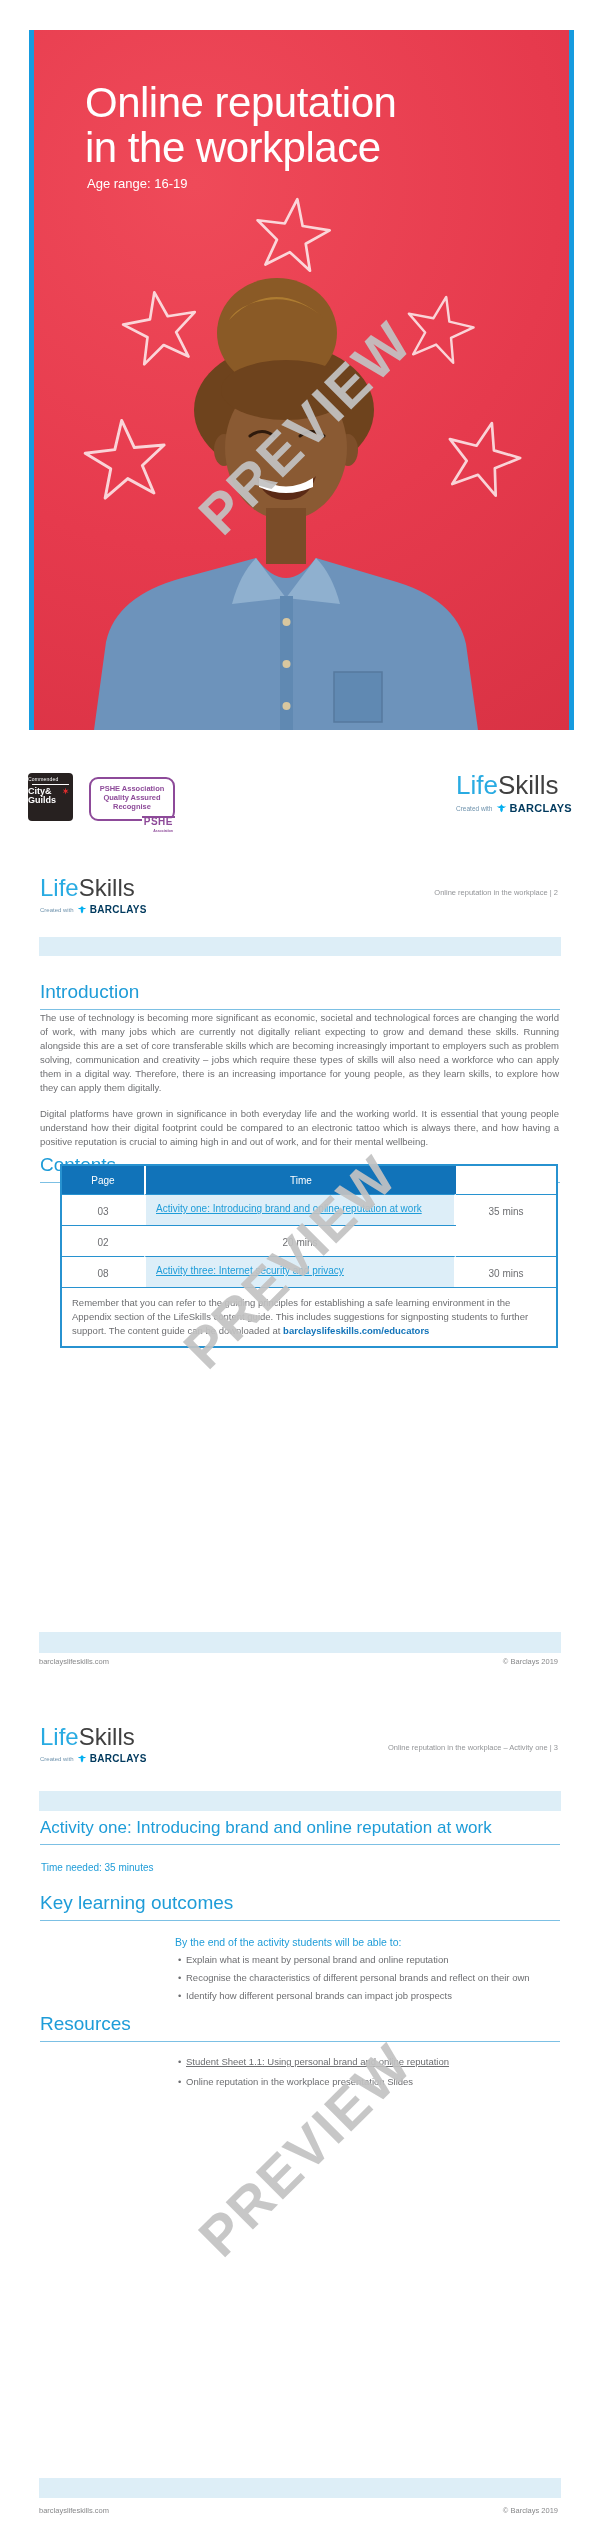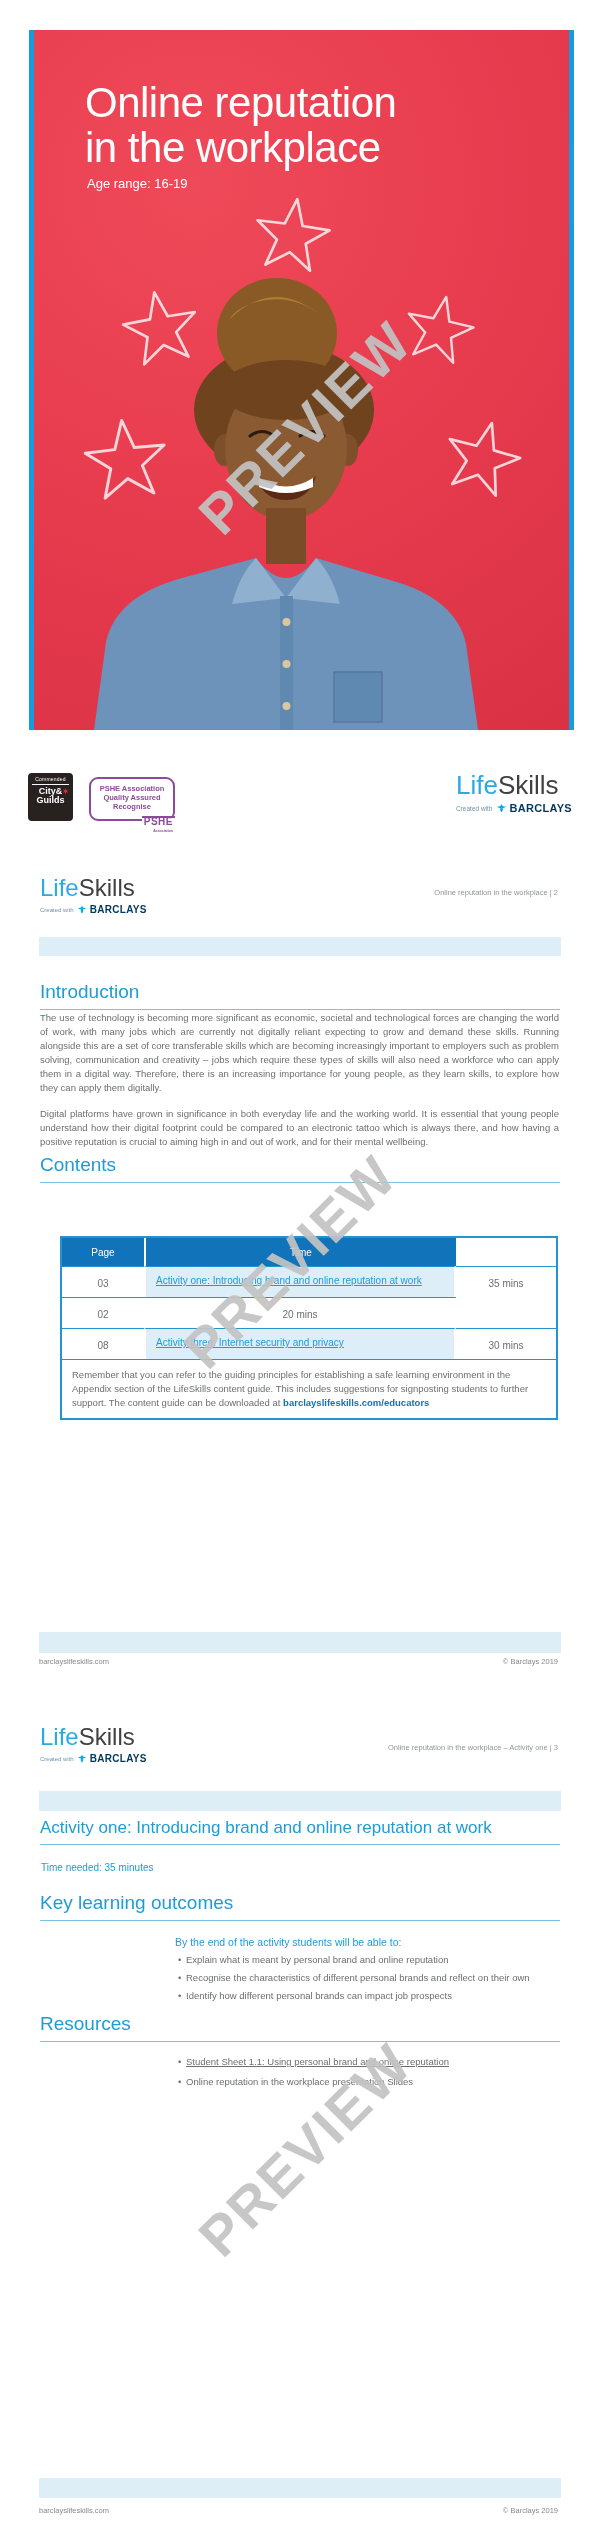--- a/index.html
+++ b/index.html
@@ -28,21 +28,21 @@
   
   .watermark{
     color:#c3c3c3;opacity:0.92;font-size:56px;font-weight:bold;letter-spacing:2px;
     transform:translate(-50%,-50%) rotate(-45deg);white-space:nowrap;z-index:50;
     pointer-events:none;
   }
 
   
   .badge-cg{
     left:28px;top:773px;width:45px;height:48px;background:#272120;border-radius:4px;
-    color:#fff;text-align:center;box-sizing:border-box;padding-top:3px;
+    color:#fff;box-sizing:border-box;padding-top:3px;
   }
   .badge-cg .commended{font-size:5px;letter-spacing:0.2px;}
   .badge-cg .sep{border-top:1px solid #fff;margin:2px 4px;}
   .badge-cg .cgname{font-size:9px;font-weight:bold;line-height:9px;position:relative;}
   .badge-cg .lion{color:#e02d2d;font-size:8px;position:absolute;right:4px;top:0;}
   .badge-pshe{
     left:89px;top:777px;width:86px;height:44px;box-sizing:border-box;
     border:2px solid #8d4a99;border-radius:9px;background:#fff;color:#8d4a99;
     text-align:center;font-size:7.5px;font-weight:bold;line-height:9px;padding-top:5px;
   }
@@ -72,21 +72,21 @@
   .band{background:#ddeef7;height:19px;}
 
   .section-heading{
     color:#1e9cd8;font-size:19px;font-weight:400;
     border-bottom:1px solid #7cc0e4;padding-bottom:6px;width:520px;
   }
   .body-text{color:#6d6e71;font-size:9.5px;line-height:14px;width:519px;text-align:justify;}
 
   
   .ctable{
-    left:60px;top:1236px;width:498px;box-sizing:border-box;
+    left:60px;top:1164px;width:498px;box-sizing:border-box;
     border:2px solid #2792d0;background:#fff;font-size:10px;
   }
   .trow{display:grid;grid-template-columns:82px 1fr 100px;}
   .th{background:#1173b9;color:#ffffff;padding:9px 10px 8px;font-size:10px;}
   .th.center{text-align:center;}
   .th + .th{border-left:2px solid #ffffff;}
   .td{padding:8px 10px;border-top:1px solid #2792d0;color:#6d6e71;}
   .td.center{text-align:center;padding-top:11px;}
   .td.act{background:#ddeef8;border-left:2px solid #ffffff;border-right:2px solid #ffffff;}
   .tnote{border-top:1px solid #2792d0;padding:8px 10px;color:#6d6e71;font-size:9.5px;line-height:14px;}

